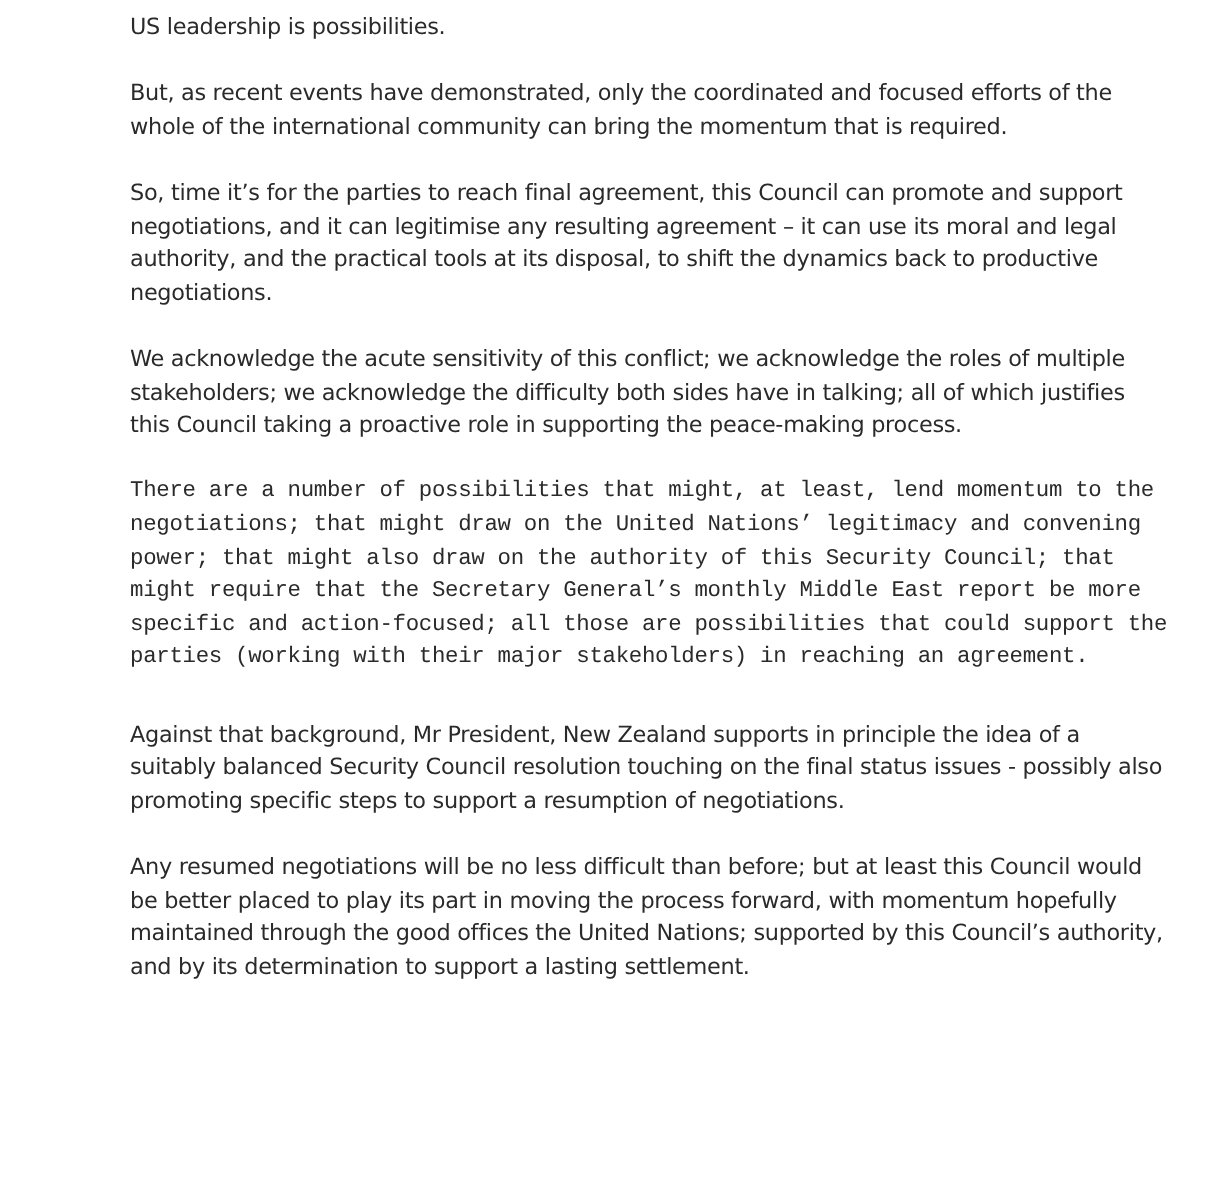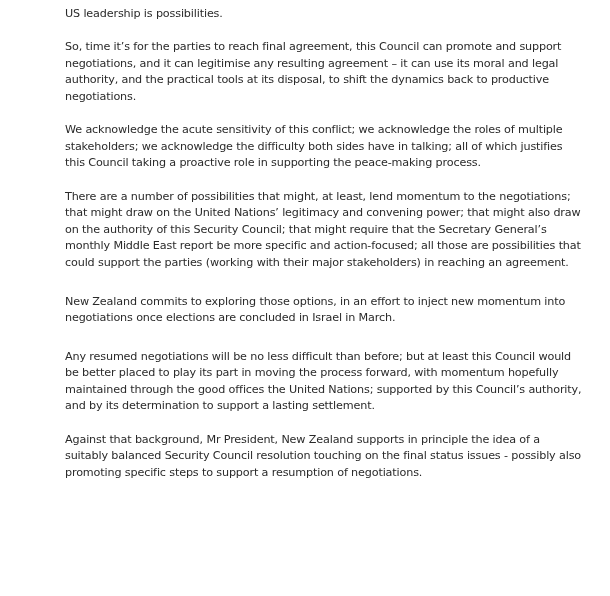--- a/index.html
+++ b/index.html
@@ -4,27 +4,27 @@
 <style>
   html, body { margin: 0; padding: 0; background: #ffffff; }
   body { width: 610px; height: 596px; overflow: hidden; position: relative; }
   .doc {
     position: absolute; left: 65px; top: 6px; width: 520px;
     font-family: "DejaVu Sans", sans-serif;
     font-size: 11.2px; line-height: 16.6px; color: #2a2a2a;
     letter-spacing: -0.15px;
   }
   .doc p { margin: 0 0 16.6px 0; }
-  .doc p.extra { margin-bottom: 22px; }
+  .doc p.extra { margin-bottom: 22px; font-family: Liberation Mono, monospace; }
 </style>
 </head>
 <body>
 
 <div class="doc">
   <p>US leadership is possibilities.</p>
+  <p>But, as recent events have demonstrated, only the coordinated and focused efforts of the whole of the international community can bring the momentum that is required.</p>
   <p>So, time it’s for the parties to reach final agreement, this Council can promote and support negotiations, and it can legitimise any resulting agreement – it can use its moral and legal authority, and the practical tools at its disposal, to shift the dynamics back to productive negotiations.</p>
   <p>We acknowledge the acute sensitivity of this conflict; we acknowledge the roles of multiple stakeholders; we acknowledge the difficulty both sides have in talking; all of which justifies this Council taking a proactive role in supporting the peace-making process.</p>
   <p class="extra">There are a number of possibilities that might, at least, lend momentum to the negotiations; that might draw on the United Nations’ legitimacy and convening power; that might also draw on the authority of this Security Council; that might require that the Secretary General’s monthly Middle East report be more specific and action-focused; all those are possibilities that could support the parties (working with their major stakeholders) in reaching an agreement.</p>
-  <p class="extra">New Zealand commits to exploring those options, in an effort to inject new momentum into negotiations once elections are concluded in Israel in March.</p>
+  <p>Against that background, Mr President, New Zealand supports in principle the idea of a suitably balanced Security Council resolution touching on the final status issues - possibly also promoting specific steps to support a resumption of negotiations.</p>
   <p>Any resumed negotiations will be no less difficult than before; but at least this Council would be better placed to play its part in moving the process forward, with momentum hopefully maintained through the good offices the United Nations; supported by this Council’s authority, and by its determination to support a lasting settlement.</p>
-  <p>Against that background, Mr President, New Zealand supports in principle the idea of a suitably balanced Security Council resolution touching on the final status issues - possibly also promoting specific steps to support a resumption of negotiations.</p>
 
 </div>
 
 </body></html>

